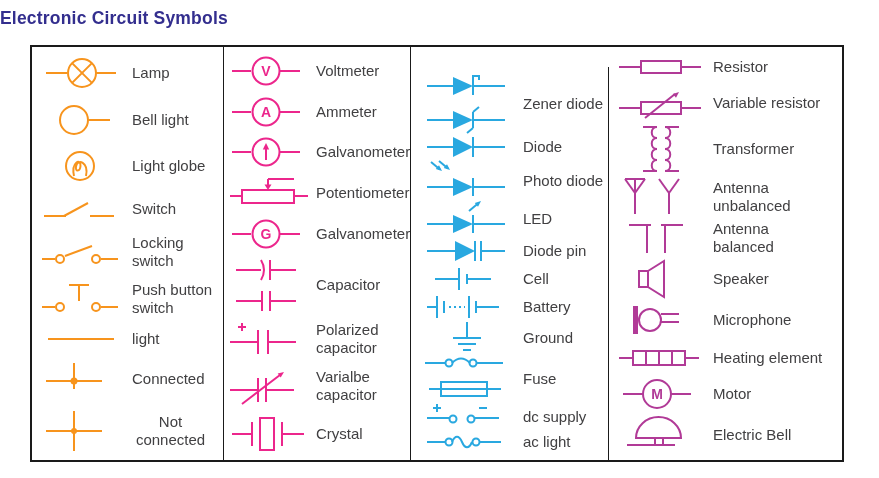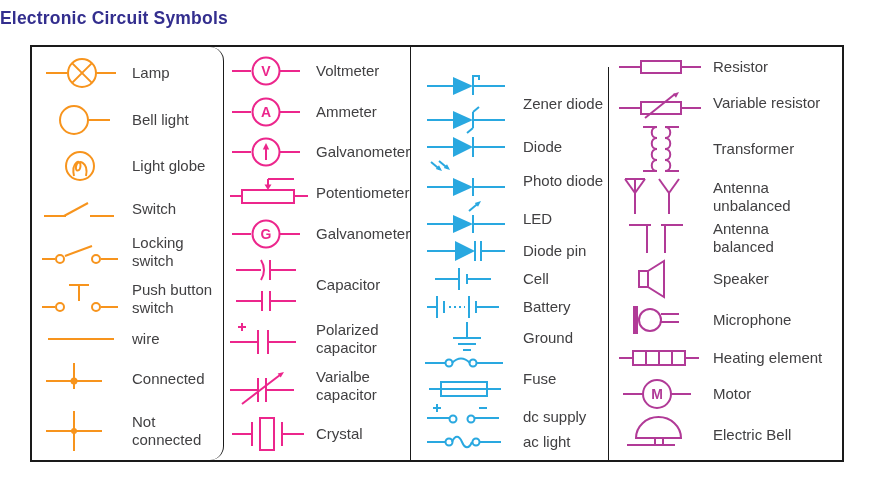--- a/index.html
+++ b/index.html
@@ -24,29 +24,29 @@
     border-right:1.5px solid var(--border,#1A1A1A);
   }
   .c0{width:192px}.c1{width:187px}.c2{width:198px}.c3{flex:1;border-right:none}
   .row{display:flex;align-items:center;min-height:0}
   .sym{display:flex;justify-content:center;align-items:center;flex:none}
   .c0 .sym{width:100px}.c1 .sym{width:92px}.c2 .sym{width:112px}.c3 .sym{width:104px}
   .lbl{
     flex:1;font-size:15px;line-height:1.2;color:var(--label,#414042);
     white-space:pre-line;padding-right:4px;
   }
-  .lbl.center{text-align:left;padding-right:14px}
+  .lbl.center{text-align:center;padding-right:14px}
   svg{display:block}
 </style>
 </head>
 <body>
 
 <div class="page-title">Electronic Circuit Symbols</div>
 <div class="symbol-table">
-    <div class="col c0" style="color: rgb(247, 148, 29); border-radius: 14px;">
+    <div class="col c0" style="color: rgb(247, 148, 29);">
       <div class="row">
         <span class="sym">
           <svg width="84" height="38" viewBox="0 0 84 38">
             <g fill="none" stroke="currentColor" stroke-width="2">
               <line x1="6" y1="19" x2="27" y2="19"></line>
               <circle cx="42" cy="19" r="14"></circle>
               <line x1="32.1" y1="9.1" x2="51.9" y2="28.9"></line>
               <line x1="51.9" y1="9.1" x2="32.1" y2="28.9"></line>
               <line x1="56" y1="19" x2="76" y2="19"></line>
             </g>
@@ -119,21 +119,21 @@
 switch</span>
       </div>
       <div class="row">
         <span class="sym">
           <svg width="84" height="20" viewBox="0 0 84 20">
             <g fill="none" stroke="currentColor" stroke-width="2">
               <line x1="8" y1="10" x2="74" y2="10"></line>
             </g>
           </svg>
         </span>
-        <span class="lbl">wire</span>
+        <span class="lbl">light</span>
       </div>
       <div class="row">
         <span class="sym">
           <svg width="84" height="40" viewBox="0 0 84 40">
             <g fill="none" stroke="currentColor" stroke-width="2">
               <line x1="6" y1="22" x2="62" y2="22"></line>
               <line x1="34" y1="4" x2="34" y2="30"></line>
               <circle cx="34" cy="22" r="3.5" fill="currentColor" stroke="none"></circle>
             </g>
           </svg>

